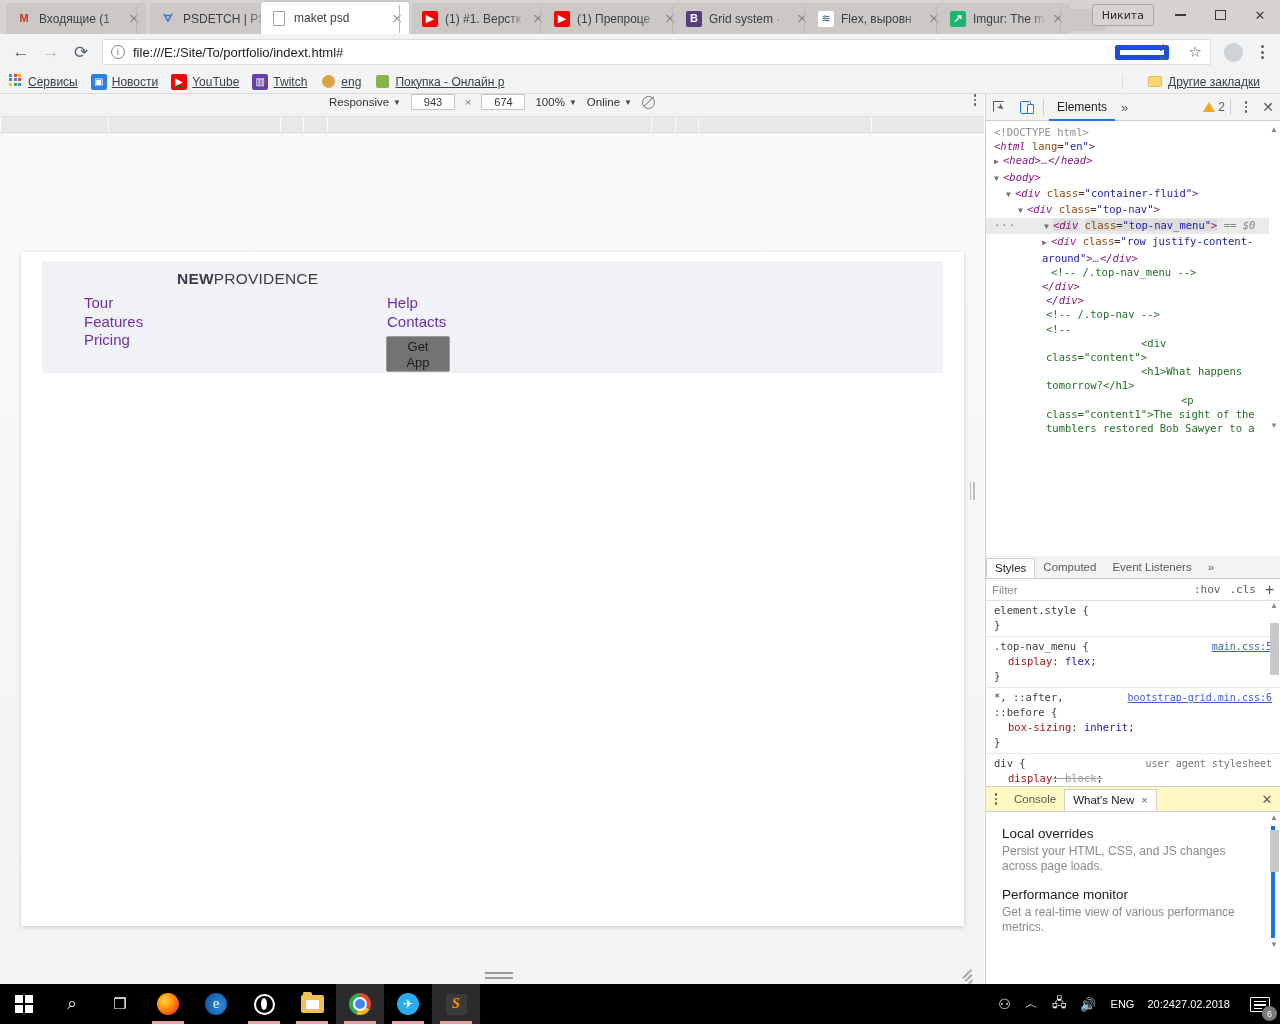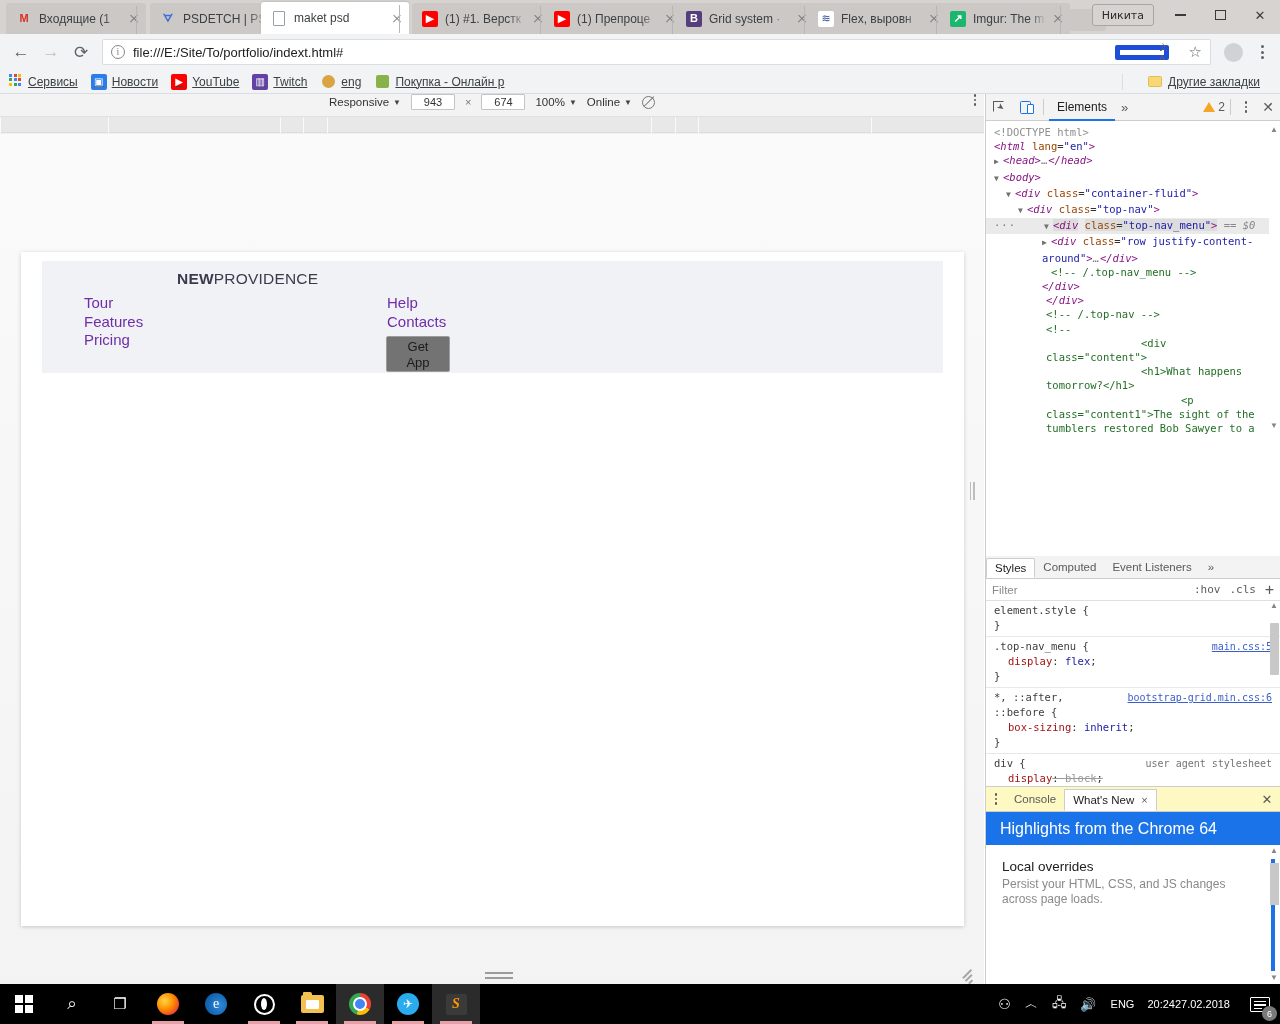--- a/index.html
+++ b/index.html
@@ -657,25 +657,28 @@
             <i></i>
             <i></i>
           </span>
         <span class="dtab">Console</span>
         <span class="dtab sel">
           <span>What's New</span>
           <span class="xx">×</span>
         </span>
         <span class="drawer-close">✕</span>
       </div>
-      <div class="wn-banner">Highlights from the Chrome 64</div>
       <div class="wn-body">
         <div class="wn-item">
           <div class="wn-title">Local overrides</div>
           <div class="wn-desc">Persist your HTML, CSS, and JS changes across page loads.</div>
+        </div>
+        <div class="wn-item">
+          <div class="wn-title">Performance monitor</div>
+          <div class="wn-desc">Get a real-time view of various performance metrics.</div>
         </div>
         <div class="wn-scroll">
           <span class="ar" style="top:1px">▲</span>
           <span class="track"></span>
           <span class="thumb"></span>
           <span class="ar" style="top:128px">▼</span>
         </div>
       </div>
     </div>
   </div>

